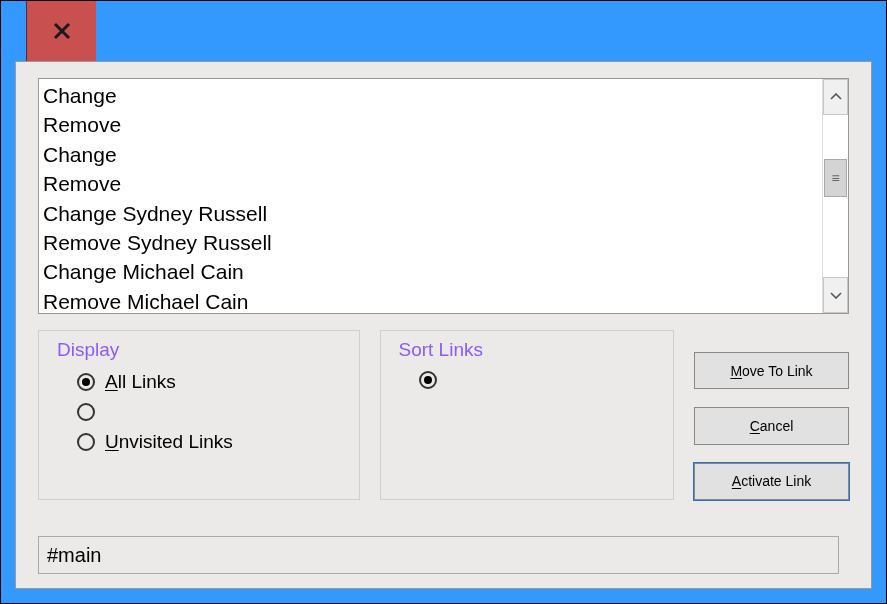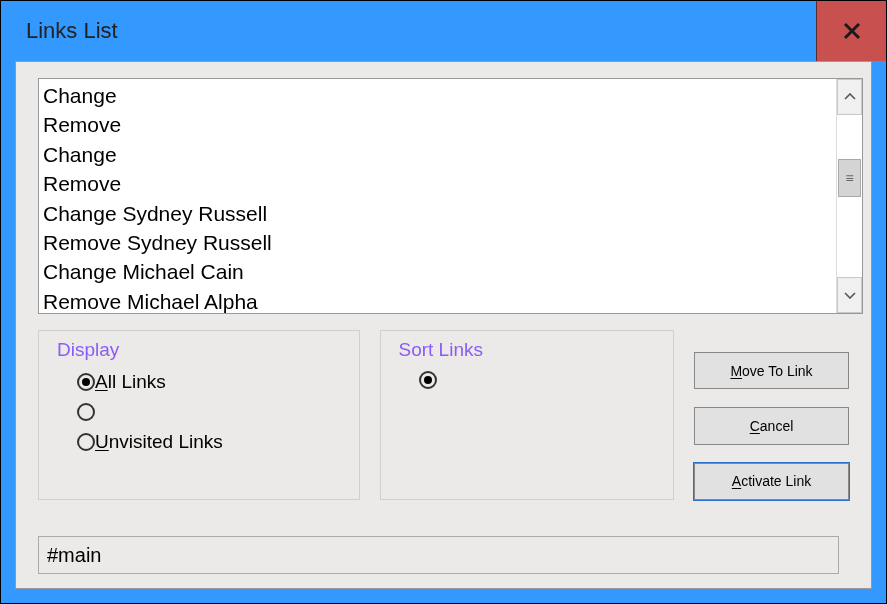--- a/index.html
+++ b/index.html
@@ -42,21 +42,21 @@
     position:absolute;
     left: 14px;
     right: 14px;
     top: 60px;
     bottom: 14px;
     background: #eceae8;
     border: 1px solid #999;
   }
   .listbox {
     position:absolute;
-    left: 22px; right: 8px; top: 16px;
+    left: 22px; right: 22px; top: 16px;
     height: 236px;
     background:#fff;
     border:1px solid #999;
     display:flex;
   }
   .list-content {
     flex:1;
     overflow:hidden;
     padding: 2px 4px;
     font-size: 21px;
@@ -111,20 +111,21 @@
     padding: 8px 18px 14px 18px;
   }
   .group .legend {
     font-size:19px;
     color:#8b5cf6;
     margin-bottom:10px;
   }
   .radio-row {
     display:flex;
     align-items:center;
+    gap:10px;
     margin: 10px 0 8px 20px;
     font-size:19px;
     cursor:pointer;
   }
   .radio {
     width:18px; height:18px;
     border:2px solid #333;
     border-radius:50%;
     display:flex;align-items:center;justify-content:center;
     flex-shrink:0;
@@ -166,41 +167,40 @@
     align-items:center;
     padding: 0 8px;
     font-size:20px;
   }
 </style>
 </head>
 <body>
 
 <div class="outer">
   <div class="titlebar">
-    <div class="title">Links List</div>
     <div class="close-btn">
       <svg width="20" height="20" viewBox="0 0 20 20">
         <line x1="3" y1="3" x2="17" y2="17" stroke="#1a1a1a" stroke-width="3"></line>
         <line x1="17" y1="3" x2="3" y2="17" stroke="#1a1a1a" stroke-width="3"></line>
       </svg>
     </div>
   </div>
 
   <div class="client">
 
     <div class="listbox">
       <div class="list-content">
         <div class="list-item">Change</div>
         <div class="list-item">Remove</div>
         <div class="list-item">Change</div>
         <div class="list-item">Remove</div>
         <div class="list-item">Change Sydney Russell</div>
         <div class="list-item">Remove Sydney Russell</div>
         <div class="list-item">Change Michael Cain</div>
-        <div class="list-item">Remove Michael Alpha</div>
+        <div class="list-item">Remove Michael Cain</div>
 
       </div>
       <div class="vscroll">
         <div class="sbtn">
           <svg width="12" height="8" viewBox="0 0 12 8">
               <polyline points="1,6 6,1 11,6" fill="none" stroke="#555" stroke-width="1.6"></polyline>
             </svg>
         </div>
         <div class="strack">
           <div class="sthumb">≡</div>

